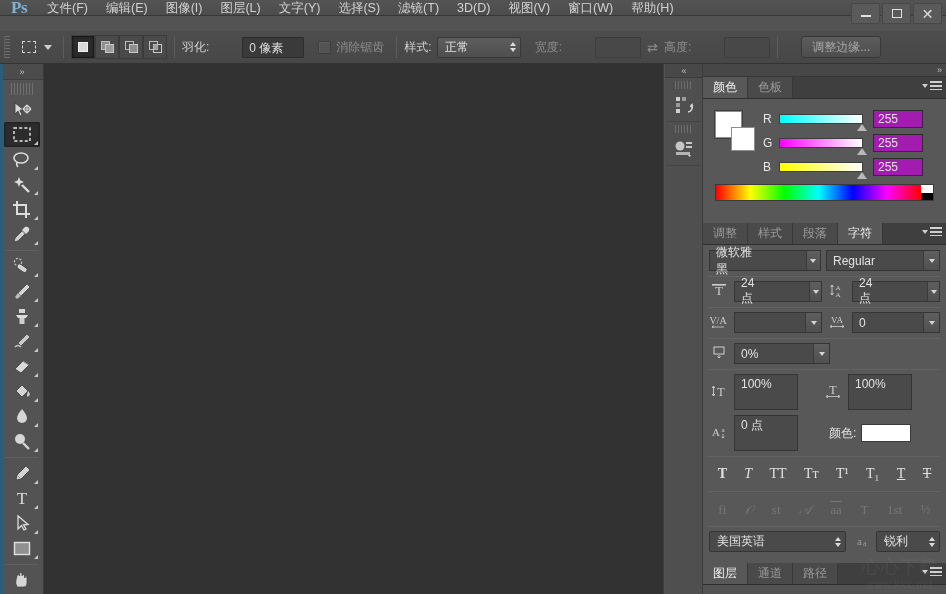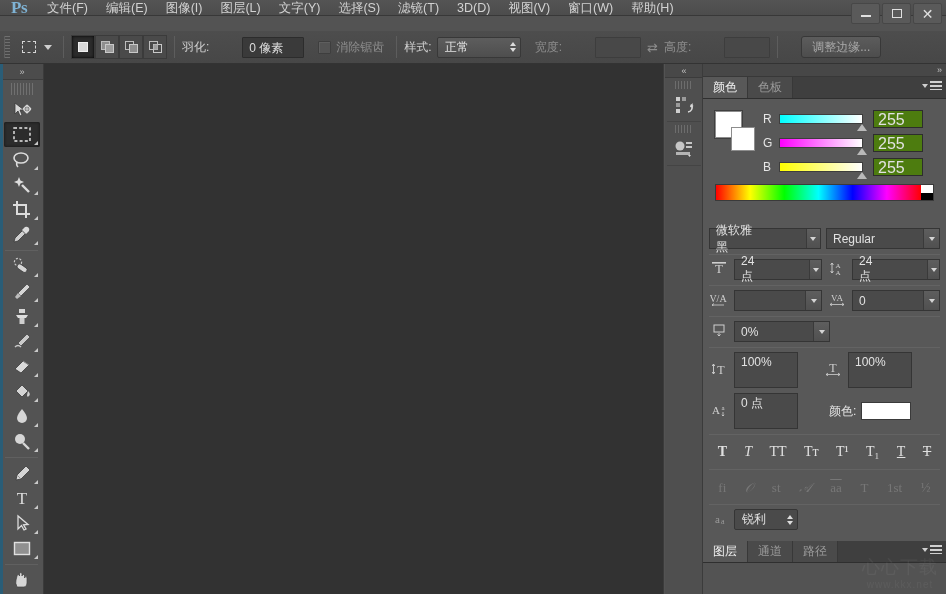--- a/index.html
+++ b/index.html
@@ -202,22 +202,22 @@
   .slider-track.r { background: linear-gradient(to right, #00ffff, #ffffff); }
   .slider-track.g { background: linear-gradient(to right, #ff00ff, #ffffff); }
   .slider-track.b { background: linear-gradient(to right, #ffff00, #ffffff); }
   .slider-thumb {
     position: absolute; right: -5px; top: 9px;
     width: 0; height: 0; border-left: 5px solid transparent; border-right: 5px solid transparent;
     border-bottom: 7px solid #b9b9b9;
   }
   .slider-val {
     margin-left: 10px; width: 50px; height: 18px;
-    background: #4d7c0f; border: 1px solid #2d2d2d; color: #e2e2e2;
-    font-size: 16px; padding: 1px 4px; line-height: 15px;
+    background: #a21caf; border: 1px solid #2d2d2d; color: #e2e2e2;
+    font-size: 12px; padding: 1px 4px; line-height: 15px;
   }
   .spectrum {
     margin: 5px 4px 0; height: 17px; border: 1px solid #3a3a3a; display: flex;
   }
   .spectrum .ramp {
     flex: 1;
     background: linear-gradient(to right,#ff0000,#ffff00,#00ff00,#00ffff,#0000ff,#ff00ff,#ff0000);
   }
   .spectrum .sw-wb { width: 12px; display: flex; flex-direction: column; }
   .spectrum .sw-wb i { flex: 1; display: block; }
@@ -578,20 +578,30 @@
       </div>
       <div class="spectrum">
         <div class="ramp"></div>
         <div class="sw-wb">
           <i style="background:#fff"></i>
           <i style="background:#000"></i>
         </div>
       </div>
     </div>
 
+    <div class="tabstrip">
+      <div class="tab">调整</div>
+      <div class="tab">样式</div>
+      <div class="tab">段落</div>
+      <div class="tab active">字符</div>
+      <div class="tab-menu">
+        <i class="tri"></i>
+        <i class="lines"></i>
+      </div>
+    </div>
     <div class="panel-body charpanel">
 
       <div class="crow">
         <div class="cfield" style="flex:1.35">
           <span>微软雅黑</span>
           <span class="dd">
               <i class="tri"></i>
             </span>
         </div>
         <div class="cfield" style="flex:1">
@@ -732,20 +742,27 @@
         <span class="sbtn" style="font-style:italic">𝒜</span>
         <span class="sbtn" style="text-decoration:overline">aa</span>
         <span class="sbtn">T</span>
         <span class="sbtn">1st</span>
         <span class="sbtn">½</span>
       </div>
 
       <div class="cdiv"></div>
 
       <div class="crow langrow">
+        <div class="selectbox" style="flex:1;background:#4a4a4a;border-color:#353535">
+          <span>美国英语</span>
+          <span class="stepper-arrows">
+              <i class="arr-up"></i>
+              <i class="arr-dn"></i>
+            </span>
+        </div>
         <span class="cicon">
           <svg width="18" height="14" viewBox="0 0 18 14">
               <text x="5" y="12" font-family="Liberation Serif, serif" font-size="11" fill="#9a9a9a">a</text>
               <text x="11" y="13" font-family="Liberation Serif, serif" font-size="8" fill="#9a9a9a">a</text>
             </svg>
         </span>
         <div class="selectbox" style="width:64px;min-width:0;background:#4a4a4a;border-color:#353535">
           <span>锐利</span>
           <span class="stepper-arrows">
               <i class="arr-up"></i>

